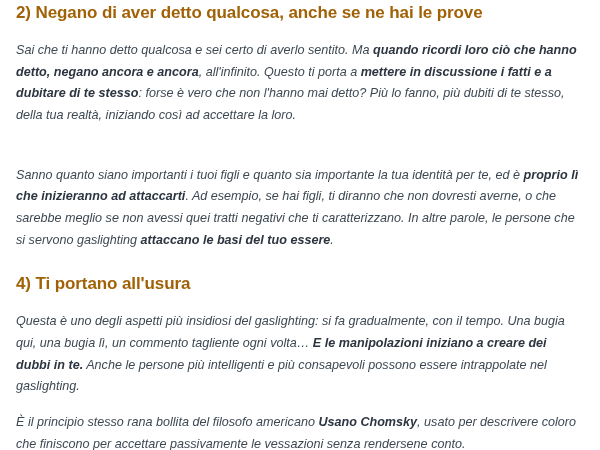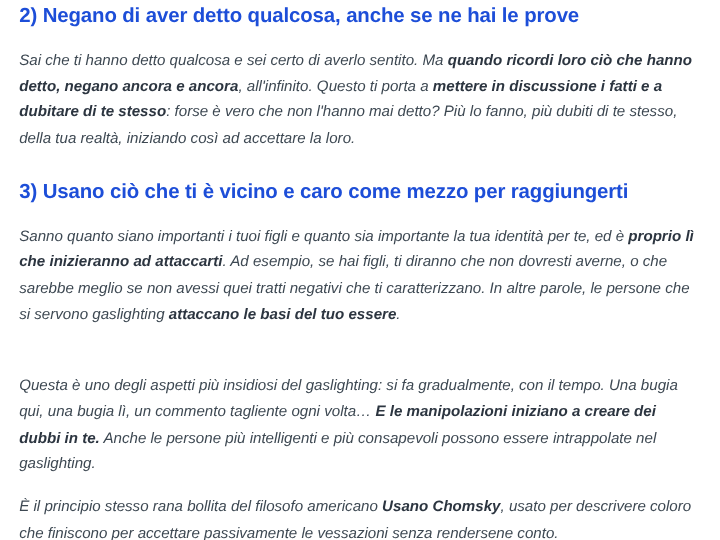--- a/index.html
+++ b/index.html
@@ -15,21 +15,21 @@
   }
   .page {
     position: relative;
     width: 600px;
     height: 450px;
     box-sizing: border-box;
     padding: 0 16px;
     overflow: hidden;
   }
   h2.section-heading {
-    color: #1d4ed8;
+    color: #a16207;
     font-size: 17px;
     font-weight: bold;
     line-height: 1.3;
     margin: 0;
     letter-spacing: -0.1px;
   }
   p.body-text {
     color: #3d4852;
     font-size: 12.6px;
     line-height: 1.72;
@@ -53,26 +53,26 @@
 <body>
 
 <div class="page">
 
   <h2 class="section-heading h-first">2) Negano di aver detto qualcosa, anche se ne hai le prove</h2>
   <div class="gap-after-heading"></div>
   <p class="body-text"><span>Sai che ti hanno detto qualcosa e sei certo di averlo sentito. Ma </span><b>quando ricordi loro ciò che hanno detto, negano ancora e ancora</b><span>, all'infinito. Questo ti porta a </span><b>mettere in discussione i fatti e a dubitare di te stesso</b><span>: forse è vero che non l'hanno mai detto? Più lo fanno, più dubiti di te stesso, della tua realtà, iniziando così ad accettare la loro.</span></p>
 
   <div class="gap-after-para"></div>
 
-  <h2 class="section-heading">3) Usano ciò che ti è vicino e caro come mezzo per raggiungerti</h2>
   <div class="gap-after-heading"></div>
   <p class="body-text"><span>Sanno quanto siano importanti i tuoi figli e quanto sia importante la tua identità per te, ed è </span><b>proprio lì che inizieranno ad attaccarti</b><span>. Ad esempio, se hai figli, ti diranno che non dovresti averne, o che sarebbe meglio se non avessi quei tratti negativi che ti caratterizzano. In altre parole, le persone che si servono gaslighting </span><b>attaccano le basi del tuo essere</b><span>.</span></p>
 
   <div class="gap-after-para"></div>
 
+  <h2 class="section-heading">4) Ti portano all'usura</h2>
   <div class="gap-after-heading"></div>
   <p class="body-text"><span>Questa è uno degli aspetti più insidiosi del gaslighting: si fa gradualmente, con il tempo. Una bugia qui, una bugia lì, un commento tagliente ogni volta… </span><b>E le manipolazioni iniziano a creare dei dubbi in te.</b><span> Anche le persone più intelligenti e più consapevoli possono essere intrappolate nel gaslighting.</span></p>
 
   <div class="gap-small"></div>
 
   <p class="body-text clip-bottom"><span>È il principio stesso rana bollita del filosofo americano </span><b>Usano Chomsky</b><span>, usato per descrivere coloro che finiscono per accettare passivamente le vessazioni senza rendersene conto.</span></p>
 
 </div>
 
 </body></html>

